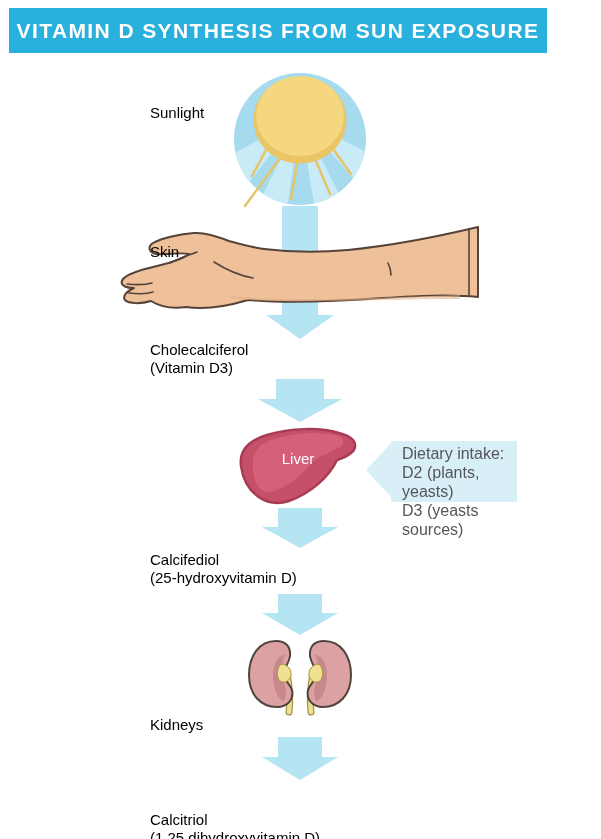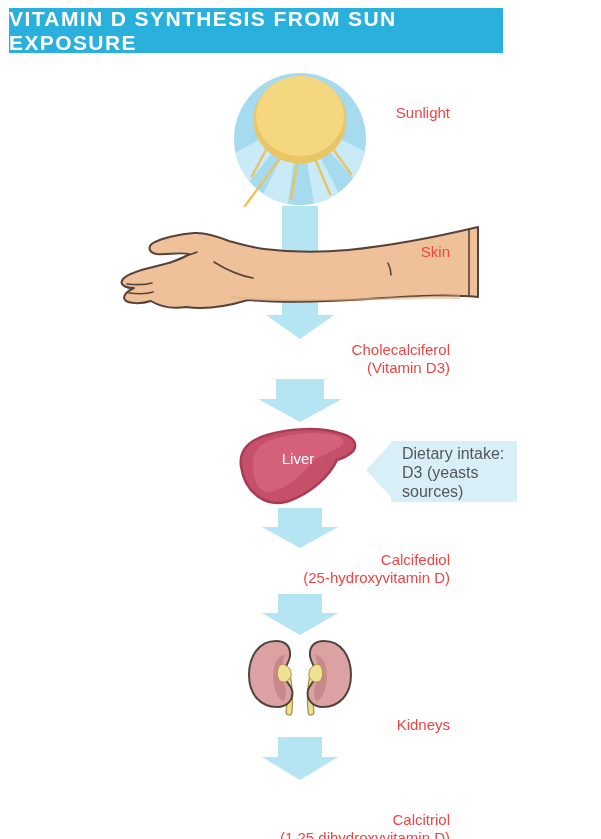--- a/index.html
+++ b/index.html
@@ -1,29 +1,29 @@
 <!DOCTYPE html>
 <html><head>
 <meta charset="utf-8">
 <style>
   html,body { margin:0; padding:0; background:#ffffff; }
   .page {
     position:relative; width:601px; height:839px; background:#ffffff;
     font-family:"Liberation Sans", sans-serif; overflow:hidden;
   }
   .header {
-    position:absolute; left:9px; top:8px; width:494px; height:45px;
+    position:absolute; left:9px; top:8px; width:538px; height:45px;
     background:#29b0dd; color:#ffffff;
     display:flex; align-items:center; justify-content:center;
     font-weight:bold; font-size:21px; letter-spacing:1.4px;
   }
   svg.art { position:absolute; left:0; top:0; }
   .lbl {
-    position:absolute; color:#ef4444; font-size:15px; line-height:18px;
-    text-align:right;
+    position:absolute; color:#000000; font-size:15px; line-height:18px;
+    text-align:left;
   }
   .lbl.center { left:150px; width:300px; }
   .liver-lbl {
     position:absolute; left:252px; top:450px; width:92px;
     color:#ffffff; font-size:15px; text-align:center;
   }
   .callout-text {
     position:absolute; left:402px; top:444px; width:118px;
     color:#54565a; font-size:16px; line-height:19px; text-align:left;
   }
@@ -137,20 +137,21 @@
 
   <div class="lbl center" style="top:341px;">
     <div>Cholecalciferol</div>
     <div>(Vitamin D3)</div>
   </div>
 
   <div class="liver-lbl">Liver</div>
 
   <div class="callout-text">
     <div>Dietary intake:</div>
+    <div>D2 (plants, yeasts)</div>
     <div>D3 (yeasts sources)</div>
   </div>
 
   <div class="lbl center" style="top:551px;">
     <div>Calcifediol</div>
     <div>(25-hydroxyvitamin D)</div>
   </div>
 
   <div class="lbl center" style="top:716px;">Kidneys</div>
 

